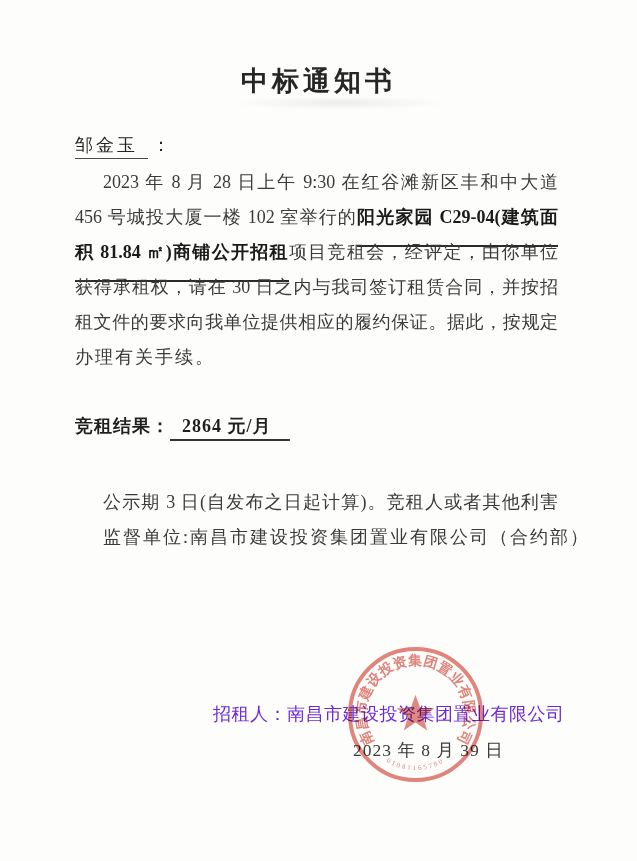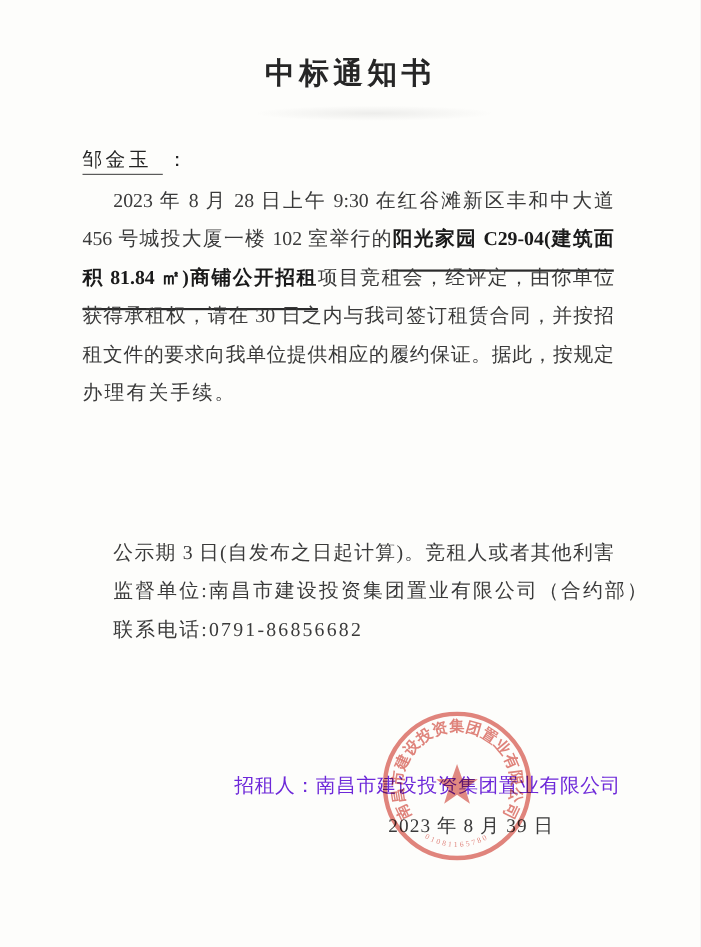--- a/index.html
+++ b/index.html
@@ -11,21 +11,21 @@
     font-family:"Liberation Serif","DejaVu Serif",serif;
     color:#3a3a3a;
     overflow:hidden;
   }
   .smudge{
     position:absolute;left:230px;top:96px;width:220px;height:14px;
     background:radial-gradient(ellipse at center,rgba(120,120,120,.12),rgba(120,120,120,0) 70%);
   }
   .title{
     position:absolute;top:48px;left:0;right:0;
-    margin:0;text-align:center;
+    margin:15px;text-align:center;
     font-size:27px;font-weight:700;letter-spacing:4px;
     color:#262626;
   }
   .recipient{
     position:absolute;top:133px;left:75px;
     font-size:18px;font-weight:400;color:#222;
   }
   .recipient-name{border-bottom:1.5px solid #4a4a4a;padding:0 10px 3px 0;letter-spacing:3px;}
   .recipient-colon{margin-left:4px;}
   .para{position:absolute;left:75px;width:483px;font-size:18px;}
@@ -72,25 +72,27 @@
 
   <div class="para para1">
       <div class="line justify indent"><span class="seg">2023 年 8 月 28 日上午 9:30 在红谷滩新区丰和中大道</span></div>
       <div class="line justify"><span class="seg">456 号城投大厦一楼 102 室举行的</span><span class="seg emph">阳光家园 C29-04(建筑面</span></div>
       <div class="line justify"><span class="seg emph">积 81.84 ㎡)商铺公开招租</span><span class="seg">项目竞租会，经评定，由你单位</span></div>
       <div class="line justify"><span class="seg">获得承租权，请在 30 日之内与我司签订租赁合同，并按招</span></div>
       <div class="line justify"><span class="seg">租文件的要求向我单位提供相应的履约保证。据此，按规定</span></div>
       <div class="line"><span class="seg">办理有关手续。</span></div>
     </div>
 
+  <div class="result">
+    <span class="result-label">竞租结果：</span><span class="result-value">2864 元/月</span>
+  </div>
 
   <div class="para para2">
       <div class="line justify indent"><span class="seg">公示期 3 日(自发布之日起计算)。竞租人或者其他利害</span></div>
       <div class="line indent"><span class="seg">监督单位:南昌市建设投资集团置业有限公司（合约部）</span></div>
-      <div class="line indent"><span class="seg">联系电话:0791-86856682</span></div>
     </div>
 
   <div class="sig-company">
     <span>招租人：</span><span>南昌市建设投资集团置业有限公司</span>
   </div>
 
   <div class="sig-date">2023 年 8 月 39 日</div>
 
   <svg class="seal" viewBox="0 0 140 140" xmlns="http://www.w3.org/2000/svg">
     <defs>

